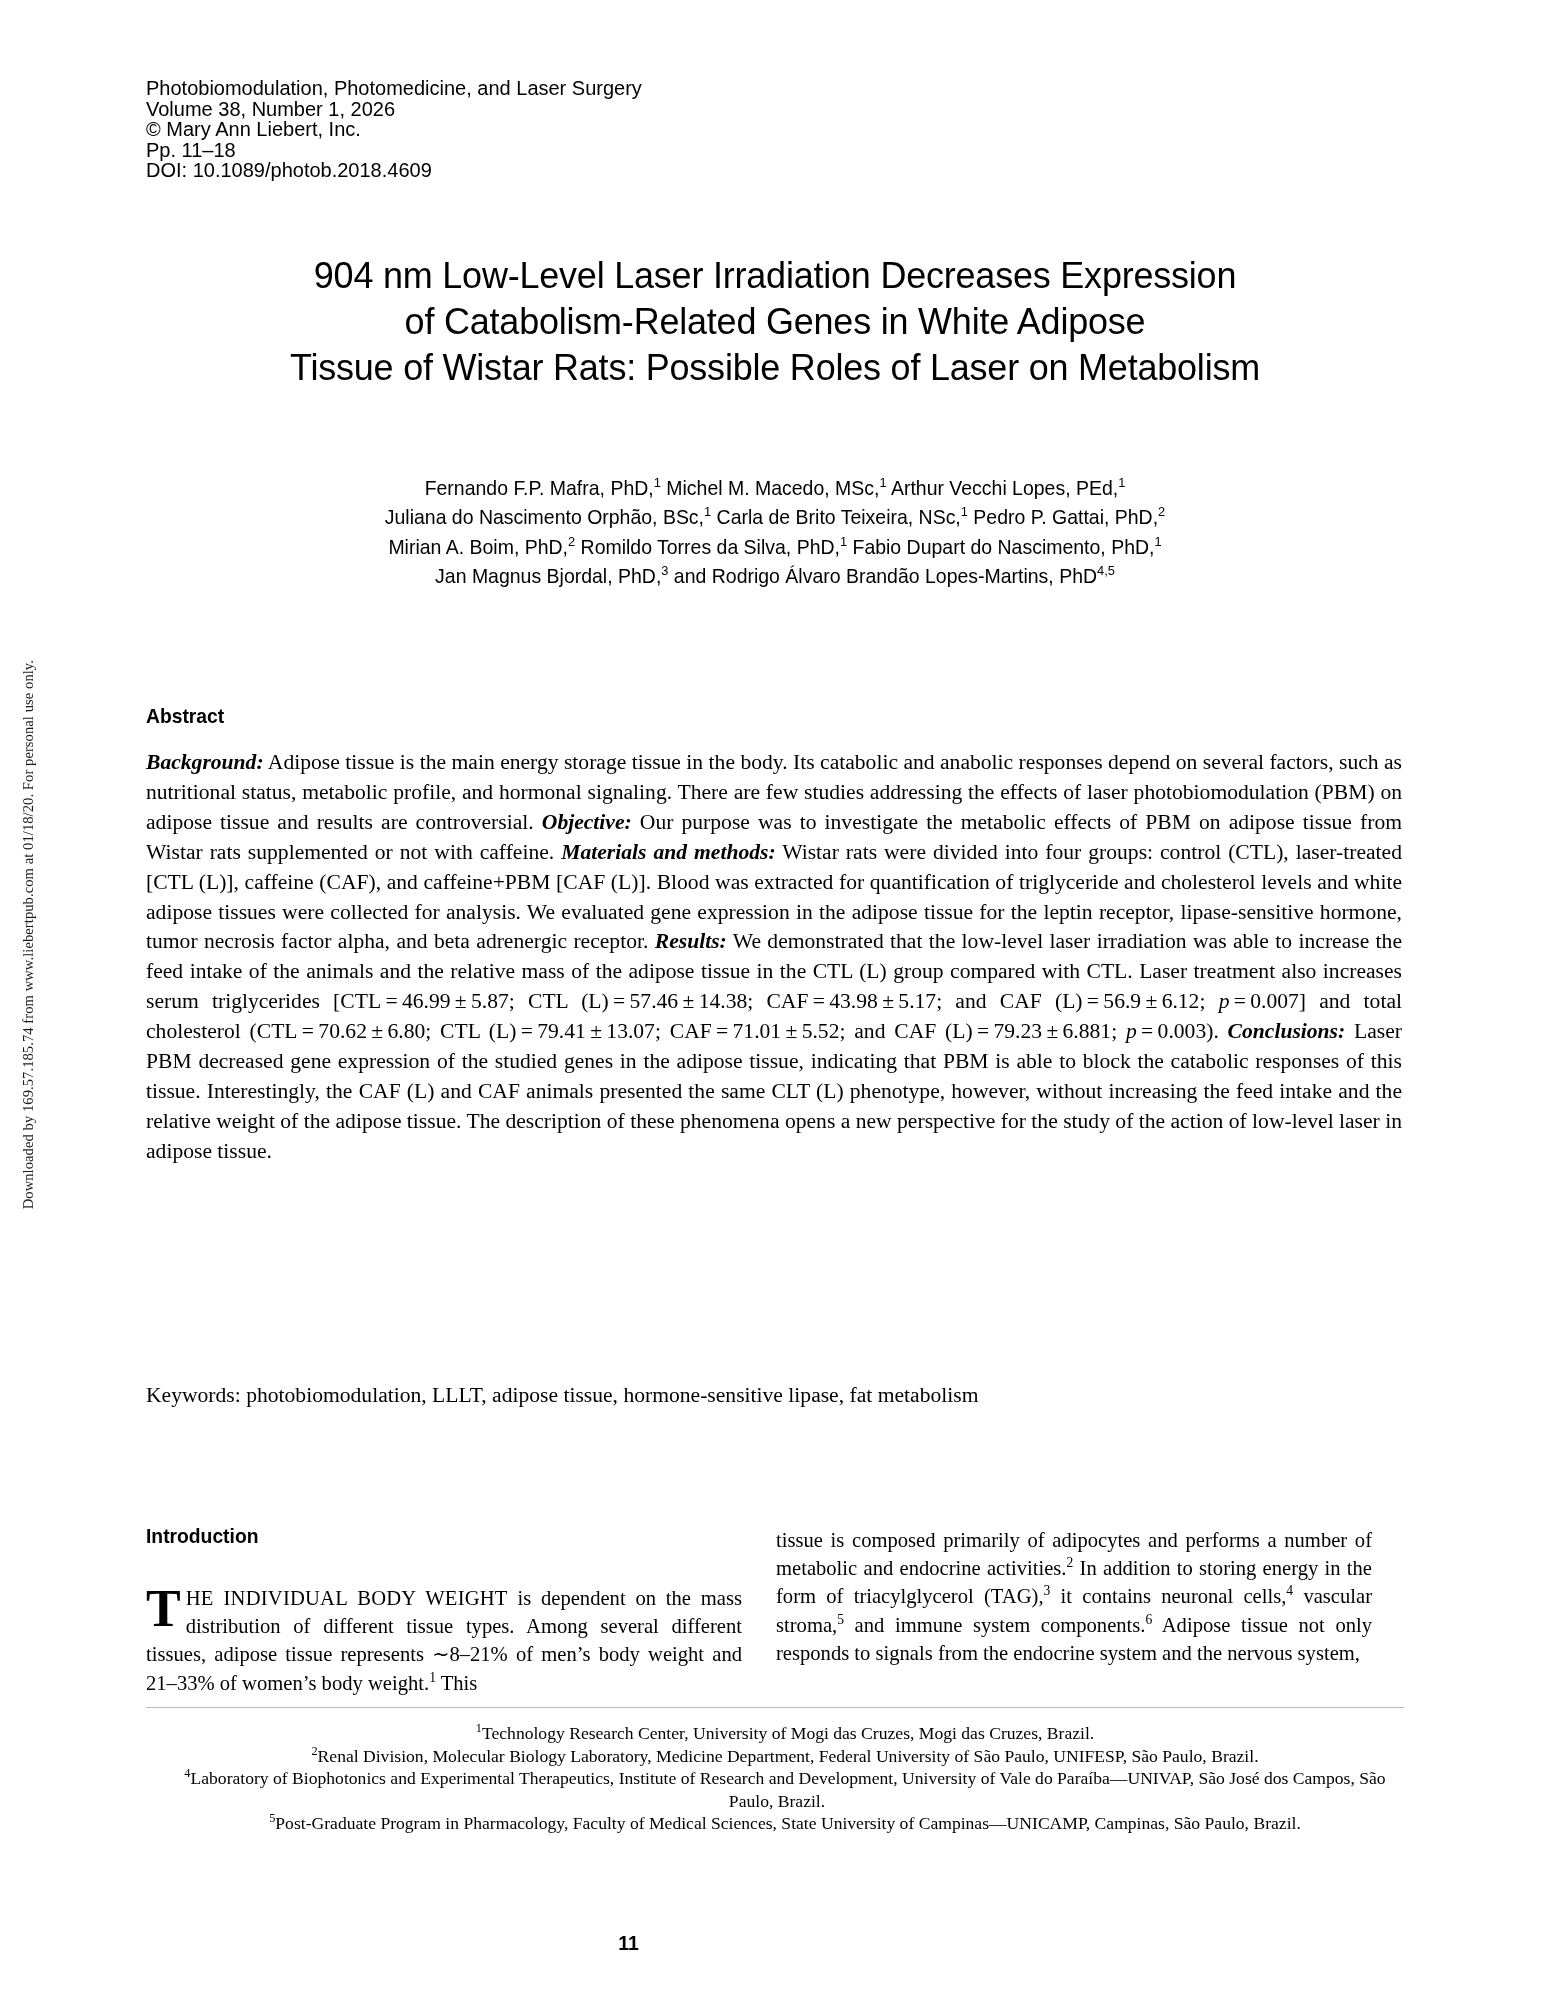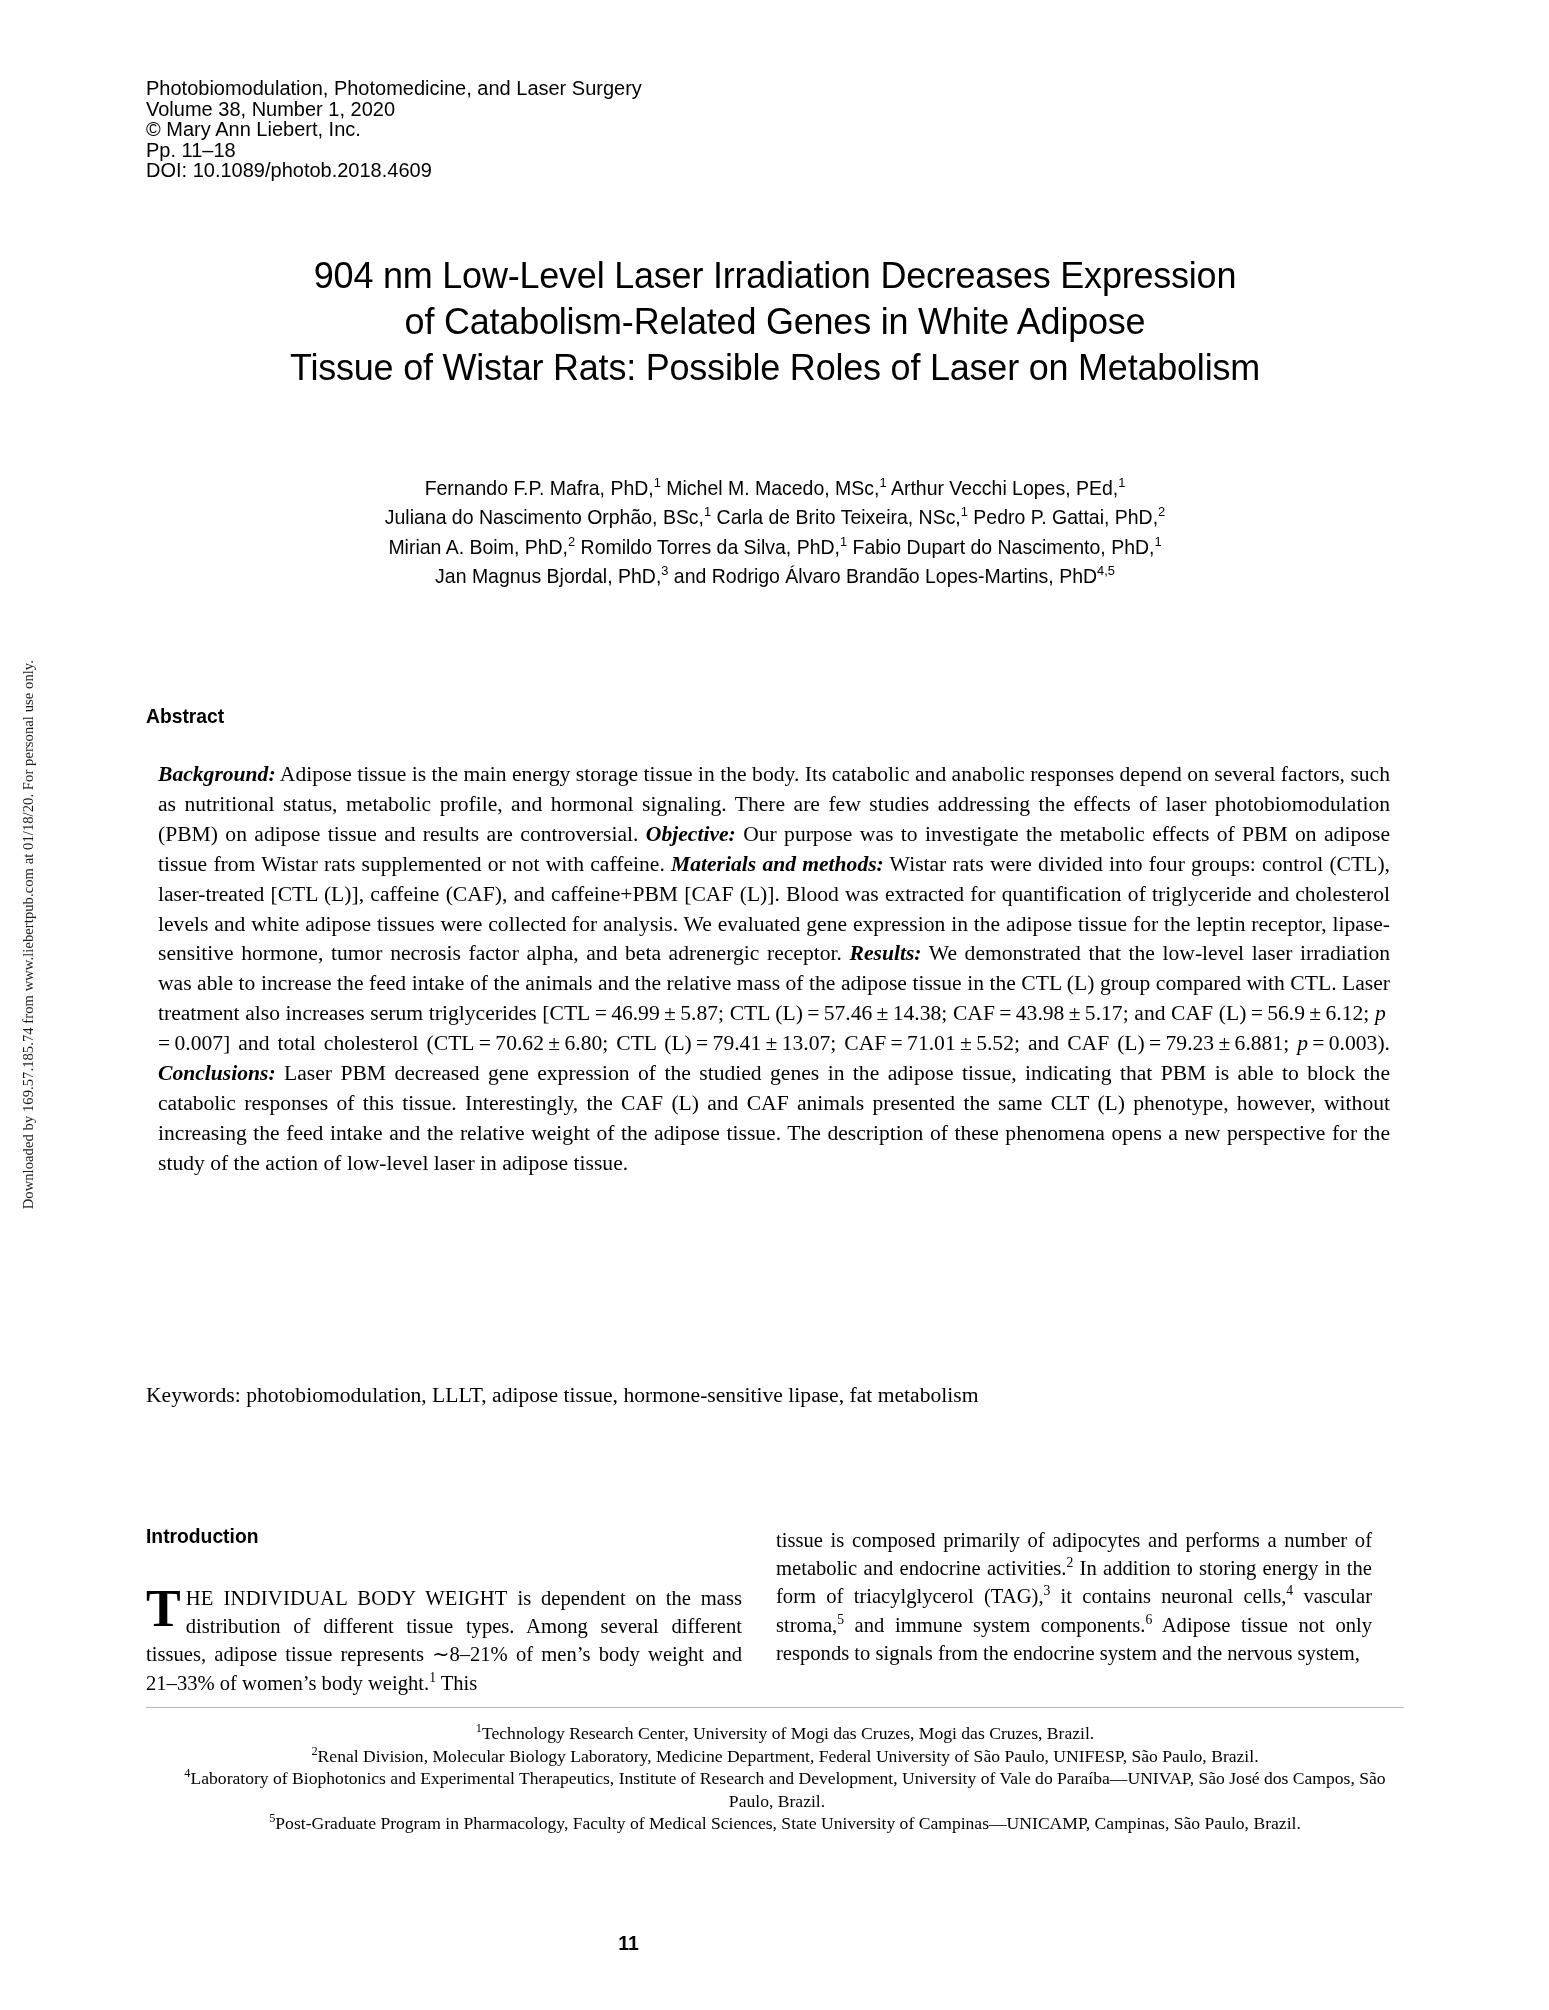--- a/index.html
+++ b/index.html
@@ -98,21 +98,21 @@
     left: 146px;
     top: 748px;
     width: 1256px;
     font-family: "Liberation Serif", serif;
     font-size: 21.6px;
     line-height: 29.9px;
     text-align: justify;
     text-justify: inter-word;
     hyphens: manual;
   }
-  .abstract-body p { margin: 12px; }
+  .abstract-body p { margin: 0; }
   .abstract-body i, .abstract-body em { font-style: italic; }
   .lead { font-weight: bold; font-style: italic; }
 
   .keywords {
     position: absolute;
     left: 146px;
     top: 1381px;
     width: 1256px;
     font-family: "Liberation Serif", serif;
     font-size: 21.6px;
@@ -194,21 +194,21 @@
 </style>
 </head>
 <body>
 
 <div class="page">
 
   <div class="sidestamp">Downloaded by 169.57.185.74 from www.liebertpub.com at 01/18/20. For personal use only.</div>
 
   <div class="masthead">
     <div>Photobiomodulation, Photomedicine, and Laser Surgery</div>
-    <div>Volume 38, Number 1, 2020</div>
+    <div>Volume 38, Number 1, 2026</div>
     <div>© Mary Ann Liebert, Inc.</div>
     <div>Pp. 11–18</div>
     <div>DOI: 10.1089/photob.2018.4609</div>
   </div>
 
   <div class="title">
     <div class="tline">904 nm Low-Level Laser Irradiation Decreases Expression</div>
     <div class="tline">of Catabolism-Related Genes in White Adipose</div>
     <div class="tline">Tissue of Wistar Rats: Possible Roles of Laser on Metabolism</div>
   </div>

